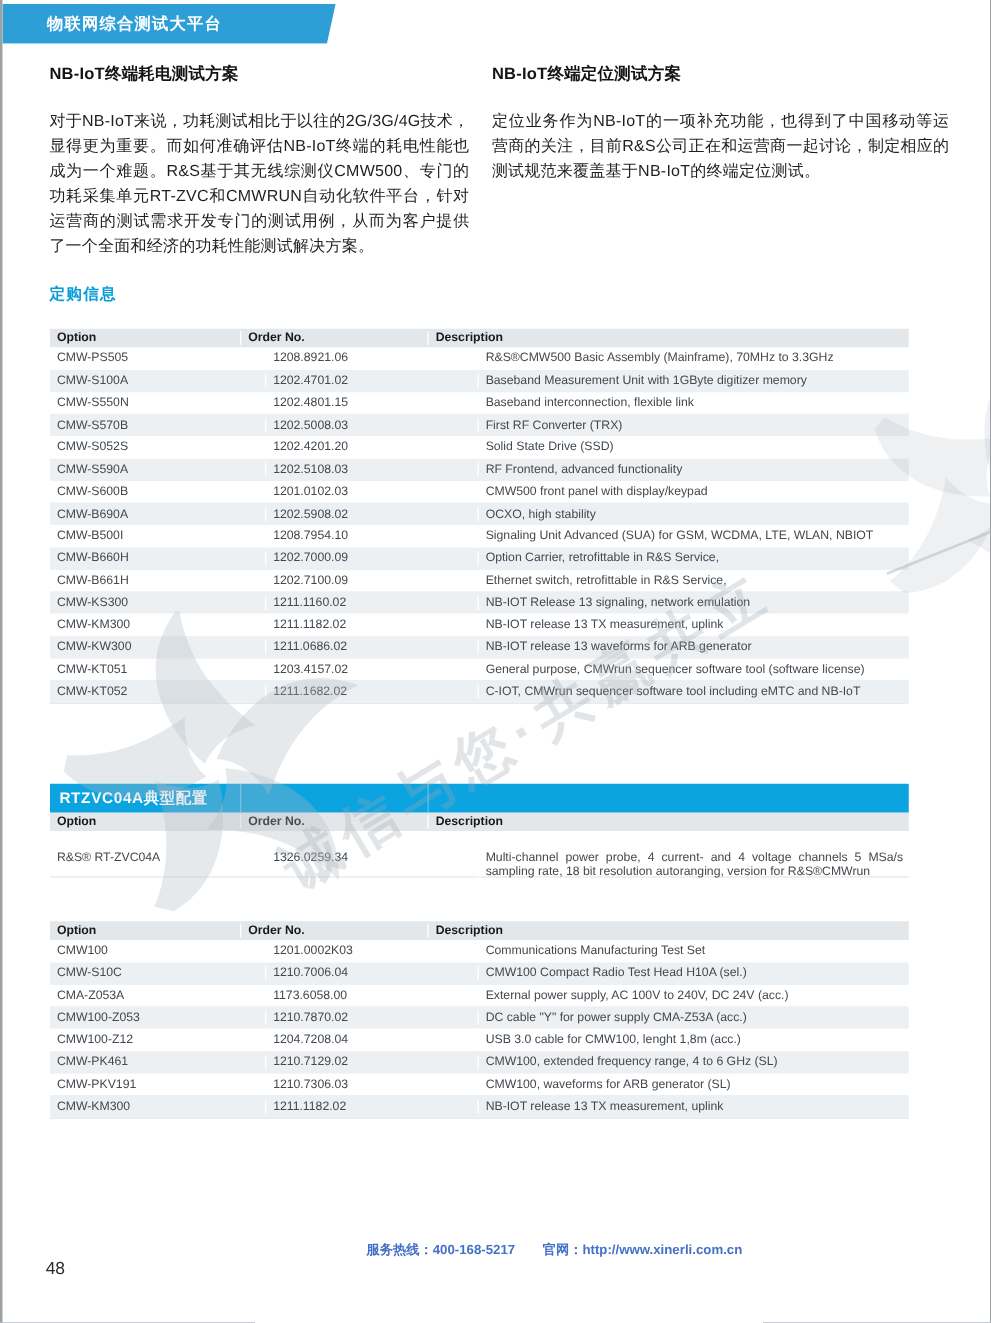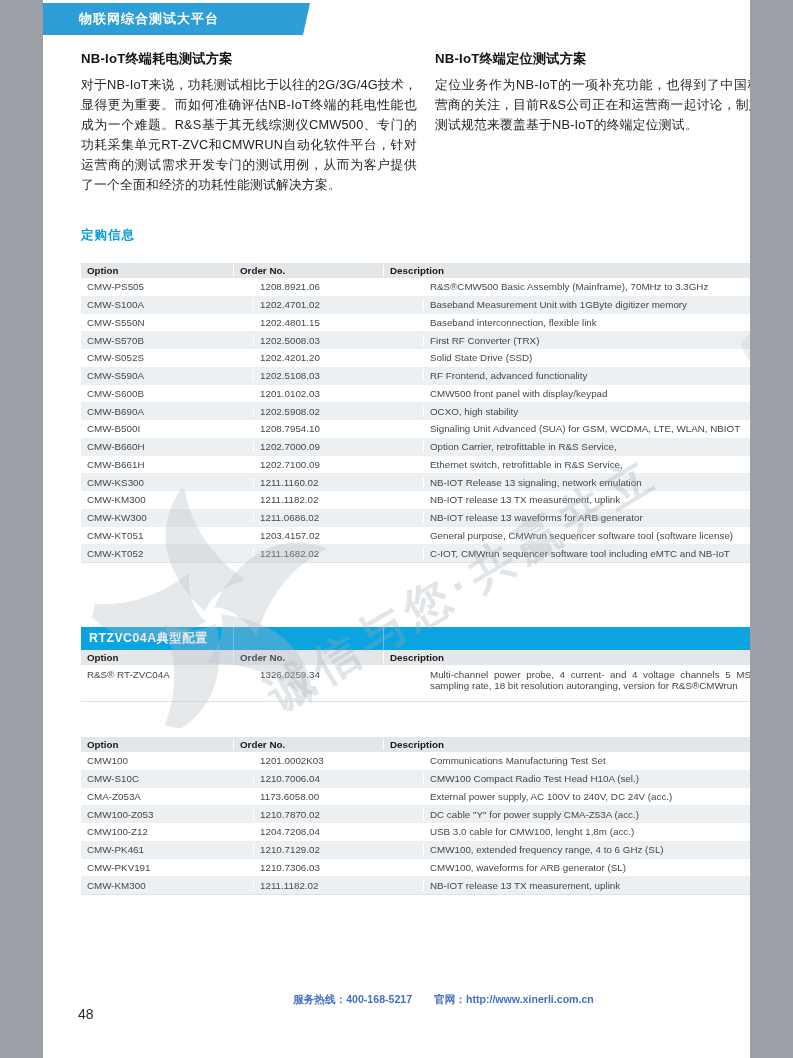--- a/index.html
+++ b/index.html
@@ -1,18 +1,18 @@
 <!DOCTYPE html>
 <html style="--banner-blue: #2E9ED7; --table-blue: #0BA3E0; --heading-blue: #0A9CD8; --footer-blue: #4470C6; --stripe: #EDF0F3;"><head>
 <meta charset="utf-8">
 <style>
   html,body{margin:0;padding:0;background:#9aa0a6;}
   .page{
     position:relative;
-    width:707px;height:1058px;
+    width:790px;height:1058px;
     margin:0 auto;
     background:#ffffff;
     overflow:hidden;
     font-family:"Liberation Sans","DejaVu Sans",sans-serif;
     color:#222;
   }
   
   .banner{
     position:absolute;left:0;top:3px;width:267px;height:32px;
     background:var(--banner-blue);
@@ -23,21 +23,21 @@
     margin-left:36px;color:#fff;font-size:13px;font-weight:bold;letter-spacing:1px;
   }
   
   .col{position:absolute;top:50px;}
   .col-left{left:38px;width:336px;}
   .col-right{left:392px;width:366px;}
   .col h2{
     margin:0;font-size:13.2px;font-weight:bold;color:#141414;letter-spacing:0.2px;
   }
   .col p{
-    margin:7px 0 0 0;font-size:12.8px;line-height:20px;color:#1f1f1f;
+    margin:19px 0 0 0;font-size:12.8px;line-height:20px;color:#1f1f1f;
     text-align:justify;letter-spacing:0.2px;
   }
   
   .ordering-heading{
     position:absolute;left:38px;top:227px;
     font-size:12.5px;font-weight:bold;color:var(--heading-blue);letter-spacing:1px;
   }
   
   .rs-table{position:absolute;left:38px;width:687px;font-size:9.8px;}
   .tbar{
@@ -53,21 +53,21 @@
   .trow:nth-child(even){background:var(--stripe);}
   .tbody{border-bottom:1px solid #dfe3e6;}
   .cell{padding-left:6px;box-sizing:border-box;overflow:hidden;white-space:nowrap;}
   .c0{width:152px;flex:none;}
   .c1{width:150px;flex:none;border-left:1px solid #fff;}
   .c2{flex:1;border-left:1px solid #fff;}
   #table-cmw500{top:263px;}
   #table-rtzvc {top:627px;}
   #table-cmw100{top:737px;}
   #table-rtzvc .trow{height:36px;align-items:flex-start;}
-  #table-rtzvc .trow .cell{padding-top:4px;}
+  #table-rtzvc .trow .cell{padding-top:16px;}
   #table-rtzvc .trow .c2{white-space:normal;line-height:11px;text-align:justify;padding-right:4px;}
   
   .footer{
     position:absolute;left:0;top:993px;width:100%;
     text-align:center;font-size:10.6px;font-weight:bold;color:var(--footer-blue);padding-left:47px;
   }
   .footer .seg{margin:0 11px;}
   .footer a{color:var(--footer-blue);text-decoration:none;}
   .page-number{
     position:absolute;left:35px;top:1006px;font-size:14px;color:#2b2b2b;font-weight:normal;

